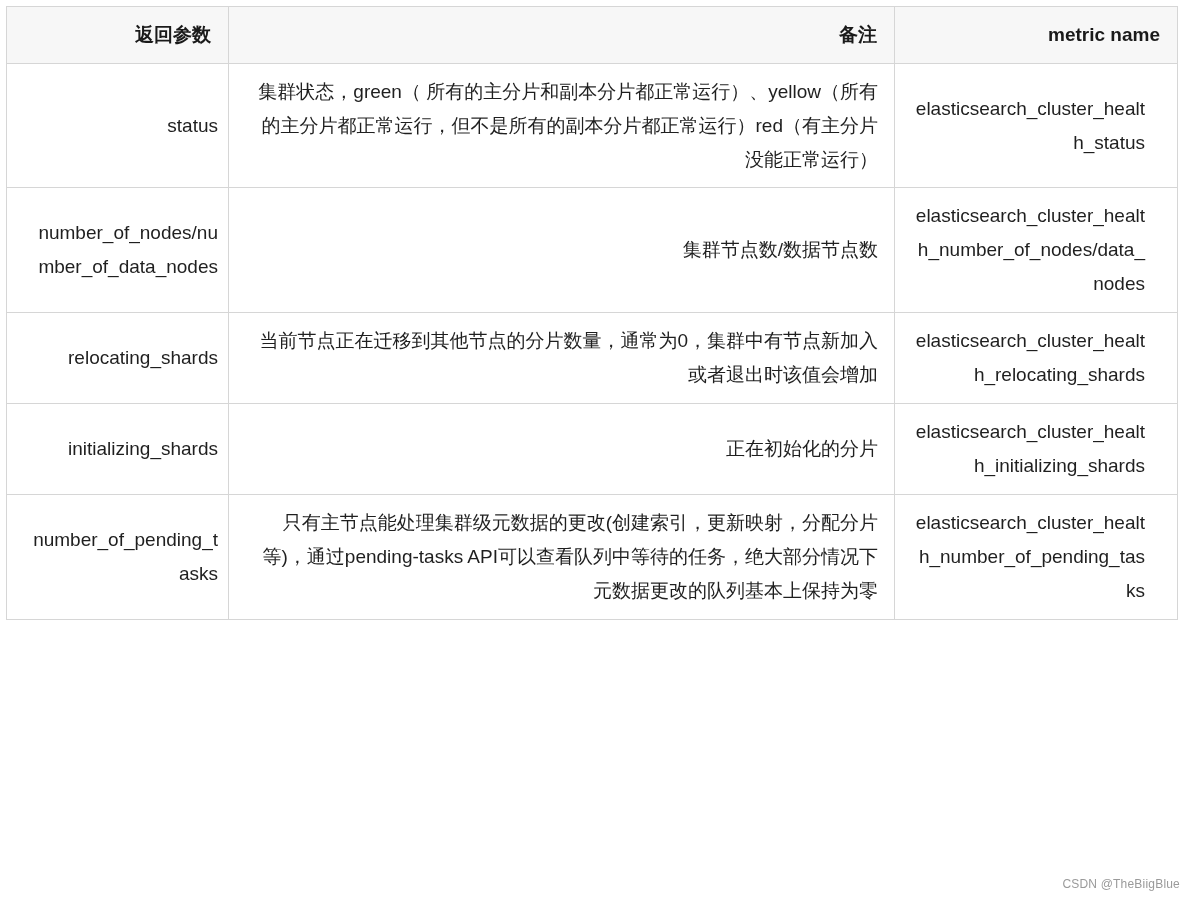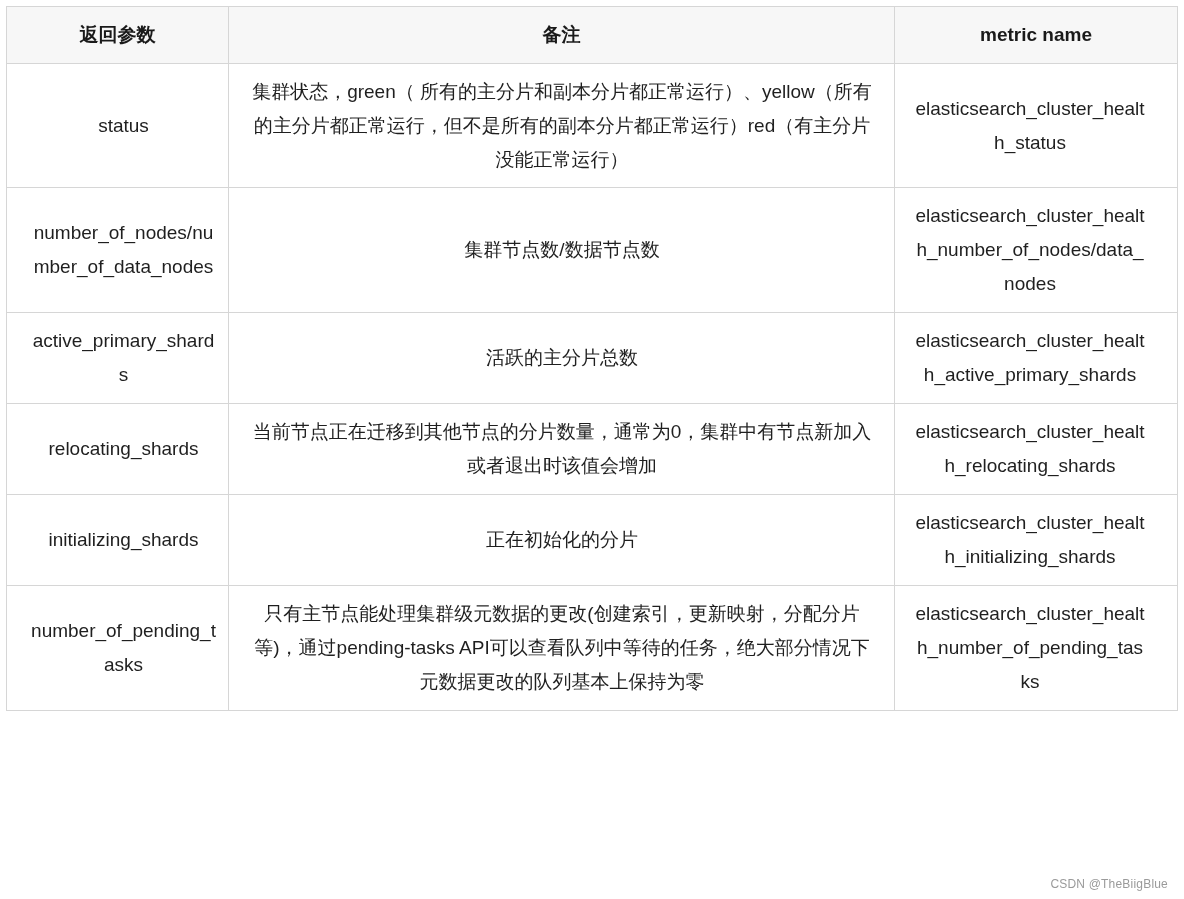--- a/index.html
+++ b/index.html
@@ -21,21 +21,21 @@
       top: 6px;
       width: 1171px;
     }
     table {
       border-collapse: collapse;
       width: 1171px;
       table-layout: fixed;
     }
     th, td {
       border: 1px solid #d6d6d6;
-      text-align: center;
+      text-align: right;
       vertical-align: middle;
       padding: 0 17px;
       font-size: 19px;
       line-height: 34px;
       word-break: break-all;
       overflow-wrap: anywhere;
     }
     th {
       background: #f7f7f7;
       font-weight: bold;
@@ -52,21 +52,21 @@
     tr.r-active td { height: 90px; }
     tr.r-relocating td { height: 90px; }
     tr.r-initializing td { height: 90px; }
     tr.r-unassigned td { height: 90px; }
     tr.r-pending td { height: 124px; }
     td.param { padding-left: 22px; padding-right: 10px; }
     td.note { padding-right: 16px; }
     td.metric { padding-left: 20px; padding-right: 32px; }
     .watermark {
       position: absolute;
-      right: 16px;
+      right: 4px;
       bottom: 8px;
       font-size: 12px;
       color: #9a9a9a;
       letter-spacing: 0.2px;
     }
   </style>
 </head>
 <body>
 
 <div class="table-wrap">
@@ -87,25 +87,20 @@
       <tr class="r-status">
         <td class="param">status</td>
         <td class="note">集群状态，green（ 所有的主分片和副本分片都正常运行）、yellow（所有的主分片都正常运行，但不是所有的副本分片都正常运行）red（有主分片没能正常运行）</td>
         <td class="metric">elasticsearch_cluster_health_status</td>
       </tr>
       <tr class="r-nodes">
         <td class="param">number_of_nodes/number_of_data_nodes</td>
         <td class="note">集群节点数/数据节点数</td>
         <td class="metric">elasticsearch_cluster_health_number_of_nodes/data_nodes</td>
       </tr>
-      <tr class="r-primary">
-        <td class="param">active_primary_shards</td>
-        <td class="note">活跃的主分片总数</td>
-        <td class="metric">elasticsearch_cluster_health_active_primary_shards</td>
-      </tr>
       <tr class="r-relocating">
         <td class="param">relocating_shards</td>
         <td class="note">当前节点正在迁移到其他节点的分片数量，通常为0，集群中有节点新加入或者退出时该值会增加</td>
         <td class="metric">elasticsearch_cluster_health_relocating_shards</td>
       </tr>
       <tr class="r-initializing">
         <td class="param">initializing_shards</td>
         <td class="note">正在初始化的分片</td>
         <td class="metric">elasticsearch_cluster_health_initializing_shards</td>
       </tr>

